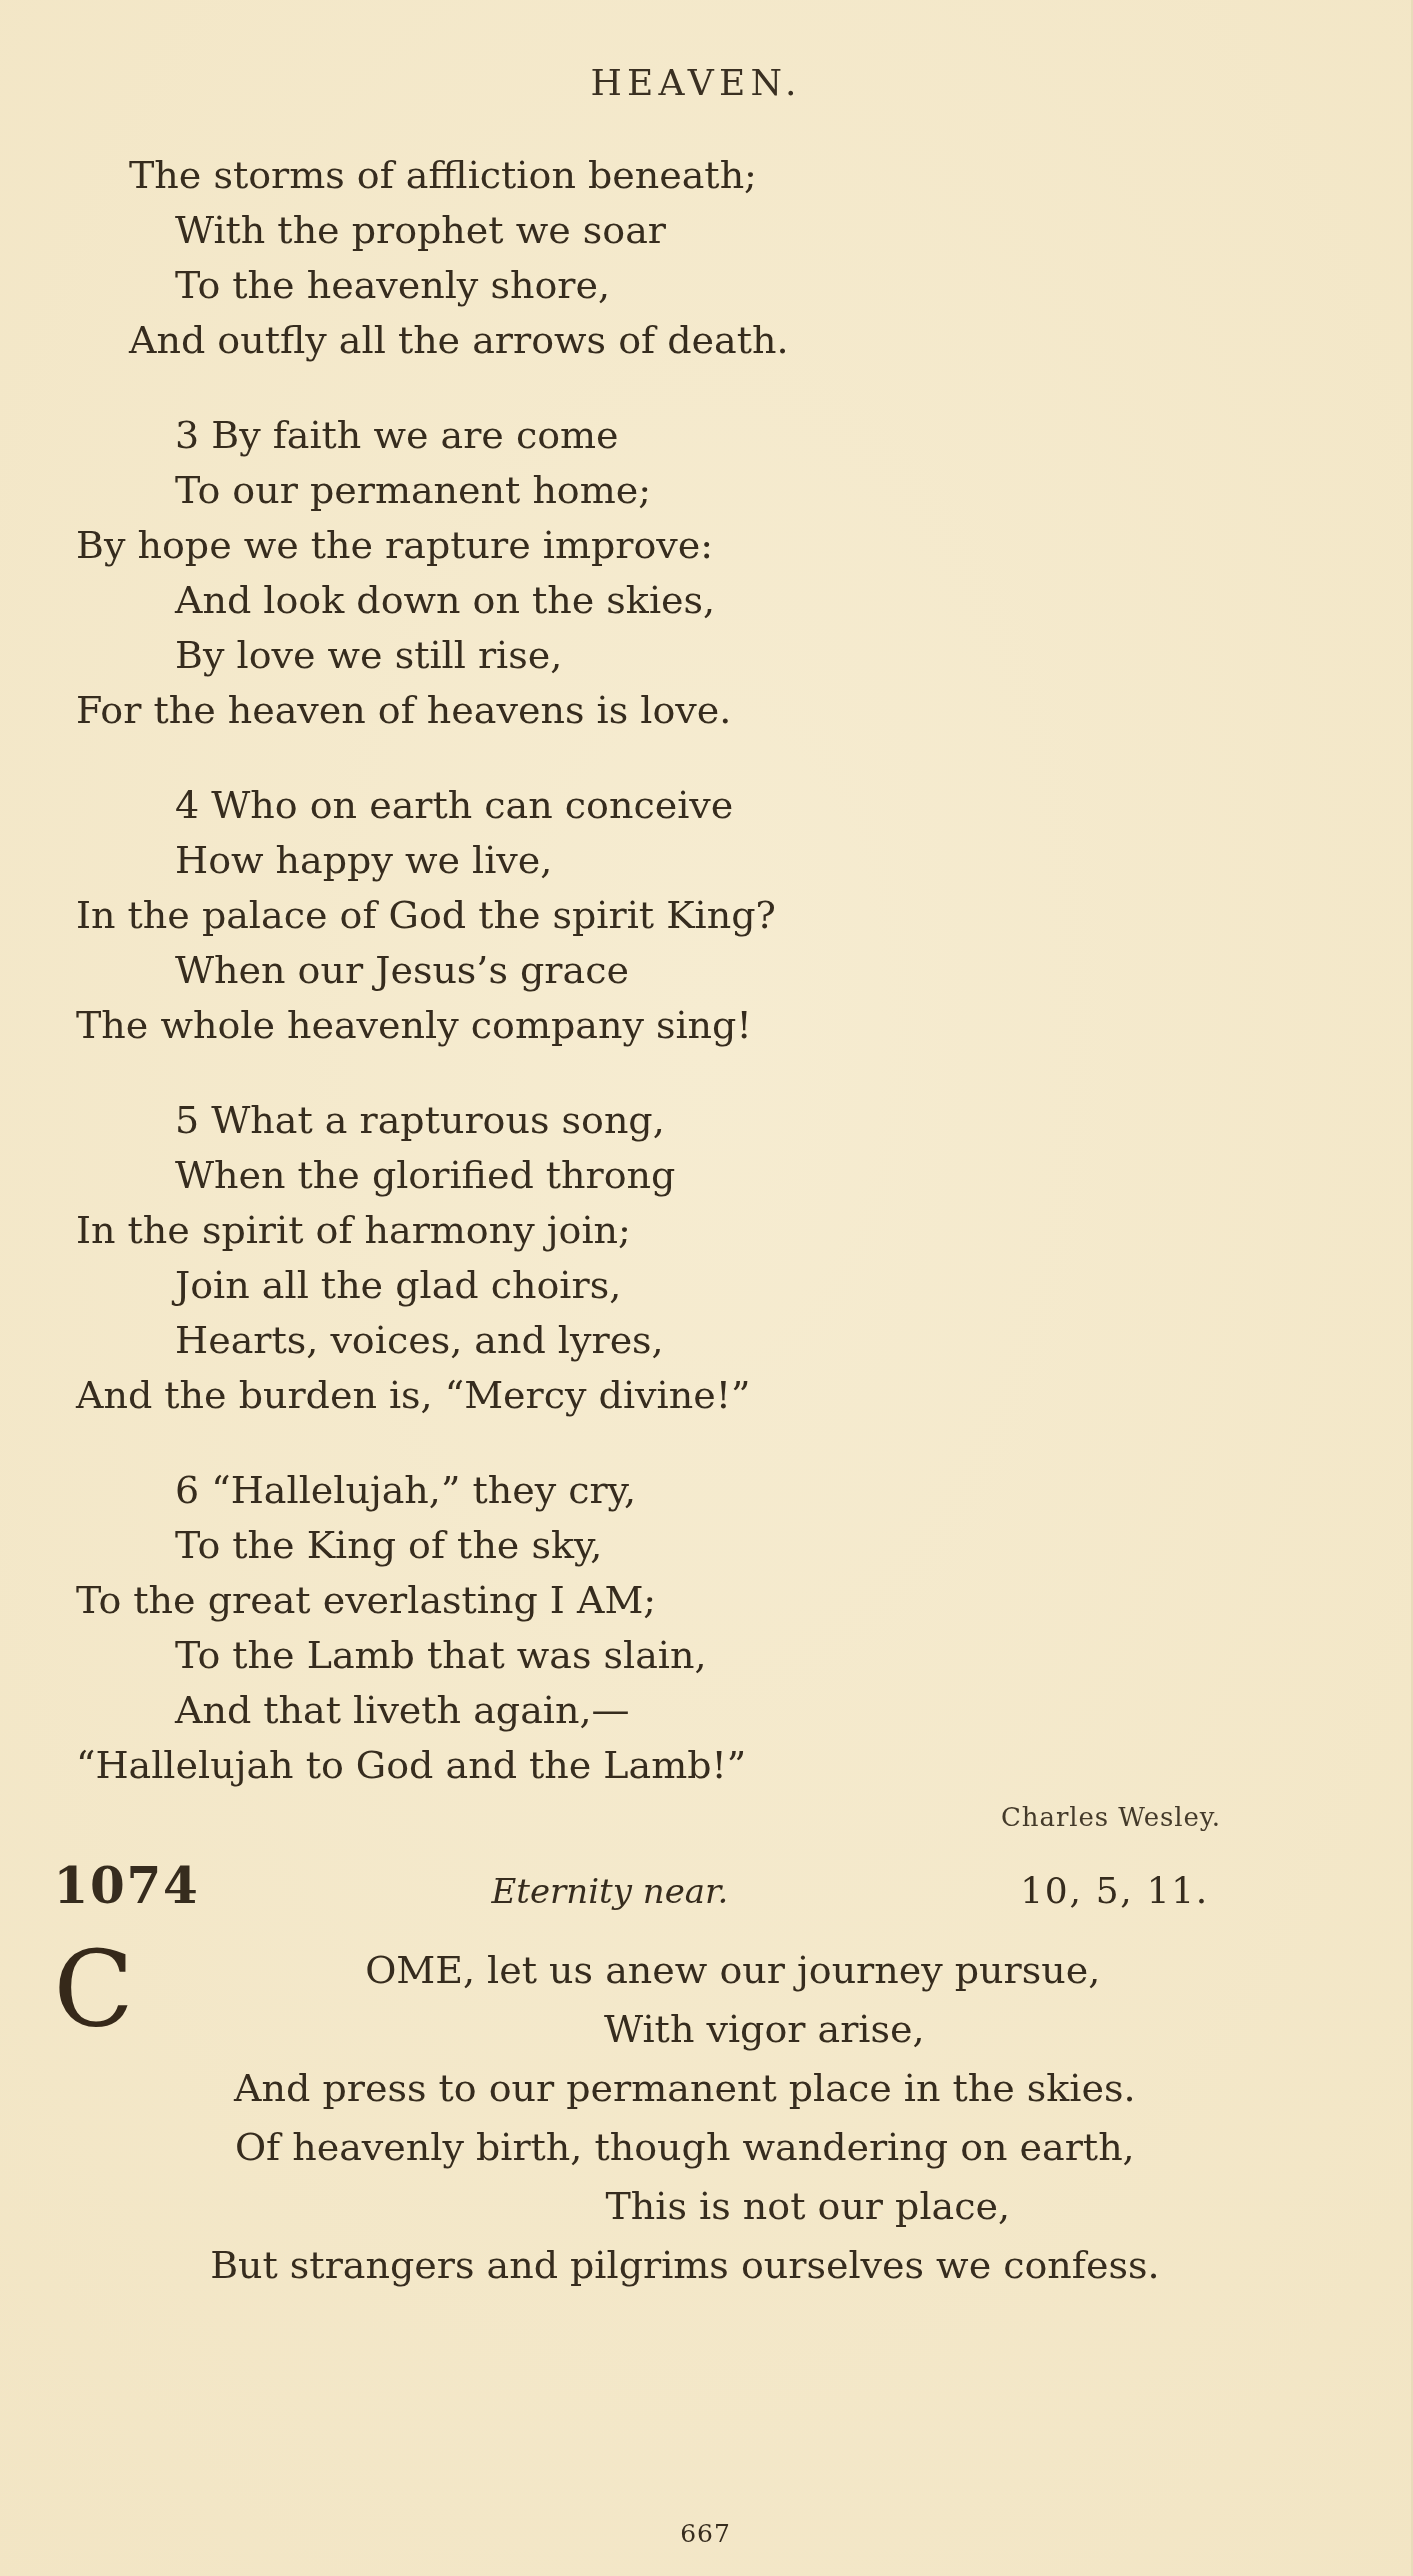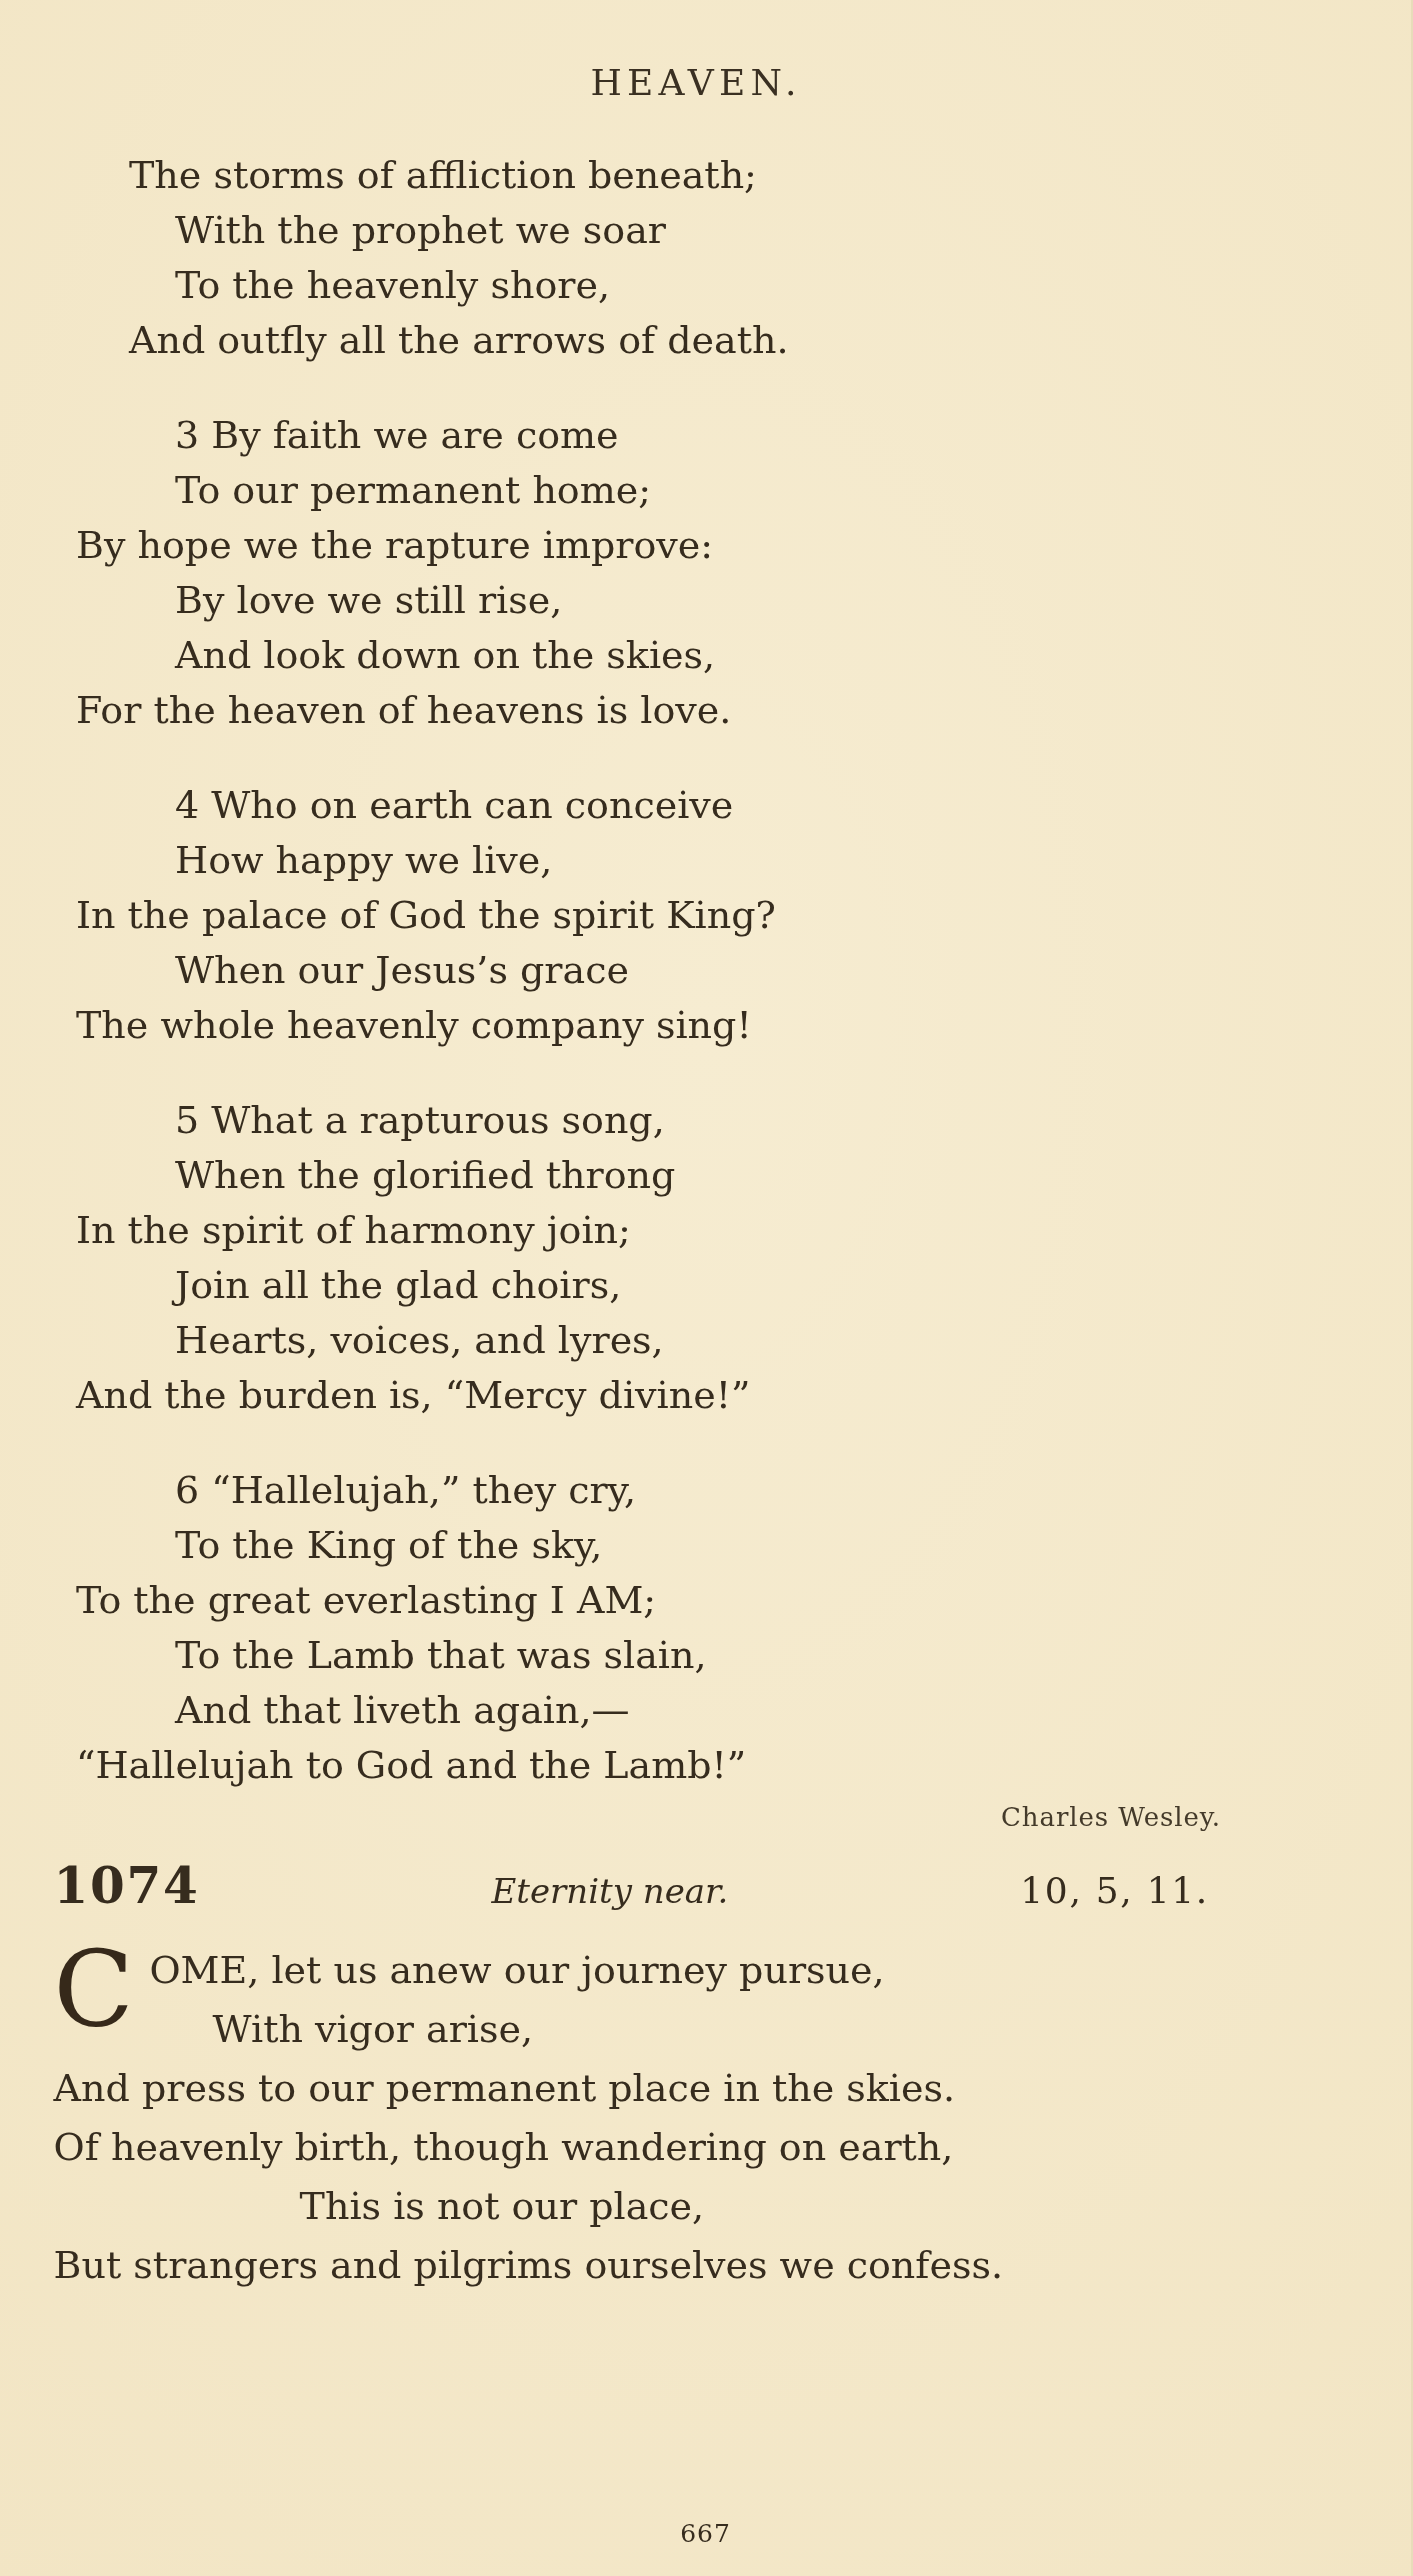--- a/index.html
+++ b/index.html
@@ -66,21 +66,21 @@
     letter-spacing: 1.7px;
   }
   .opening { overflow: hidden; }
   .drop-cap {
     float: left;
     font-size: 105px;
     line-height: 93px;
     padding: 3.4px 15.5px 0 0;
     color: #36291a;
   }
-  .opening-stanza .line { line-height: 59px; }
+  .opening-stanza .line { line-height: 59px; text-align: center; }
   .opening-rest .indent-2 { padding-left: 159px; }
   .page-number {
     position: absolute;
     bottom: 28px;
     left: 0;
     right: 0;
     text-align: center;
     font-size: 25px;
     letter-spacing: 0.9px;
   }
@@ -97,22 +97,22 @@
         <div class="stanza">
           <div class="line indent-1">The storms of affliction beneath;</div>
           <div class="line indent-2">With the prophet we soar</div>
           <div class="line indent-2">To the heavenly shore,</div>
           <div class="line indent-1">And outfly all the arrows of death.</div>
         </div>
         <div class="stanza">
           <div class="line indent-2">3 By faith we are come</div>
           <div class="line indent-2">To our permanent home;</div>
           <div class="line indent-0">By hope we the rapture improve:</div>
+          <div class="line indent-2">And look down on the skies,</div>
           <div class="line indent-2">By love we still rise,</div>
-          <div class="line indent-2">And look down on the skies,</div>
           <div class="line indent-0">For the heaven of heavens is love.</div>
         </div>
         <div class="stanza">
           <div class="line indent-2">4 Who on earth can conceive</div>
           <div class="line indent-2">How happy we live,</div>
           <div class="line indent-0">In the palace of God the spirit King?</div>
           <div class="line indent-2">When our Jesus’s grace</div>
           <div class="line indent-0">The whole heavenly company sing!</div>
         </div>
         <div class="stanza">

